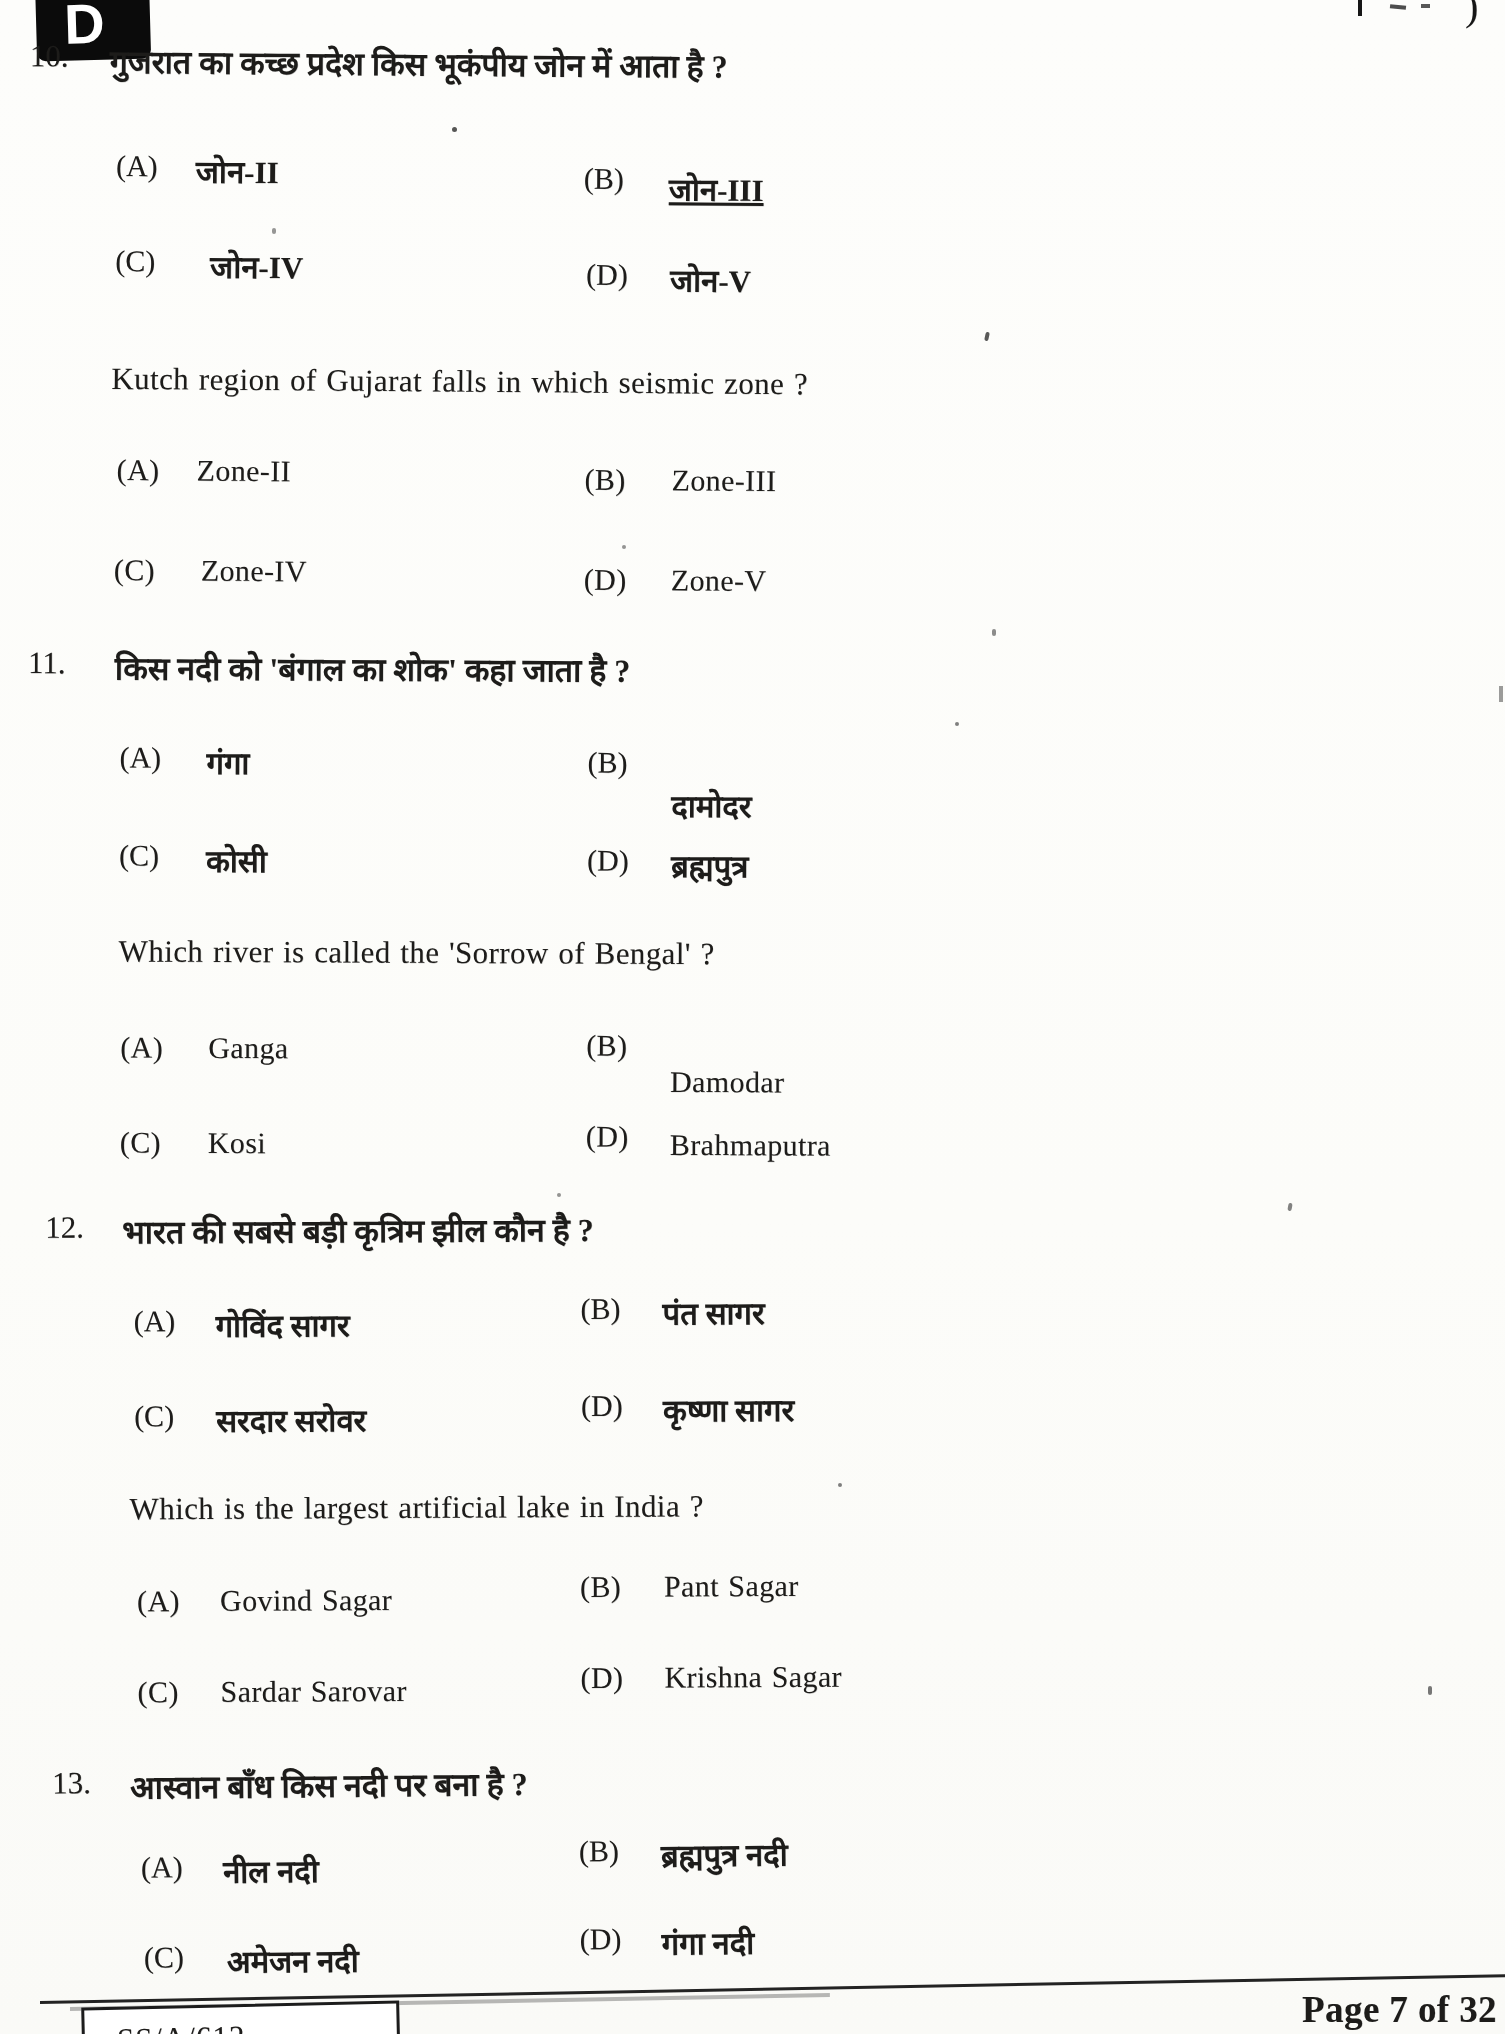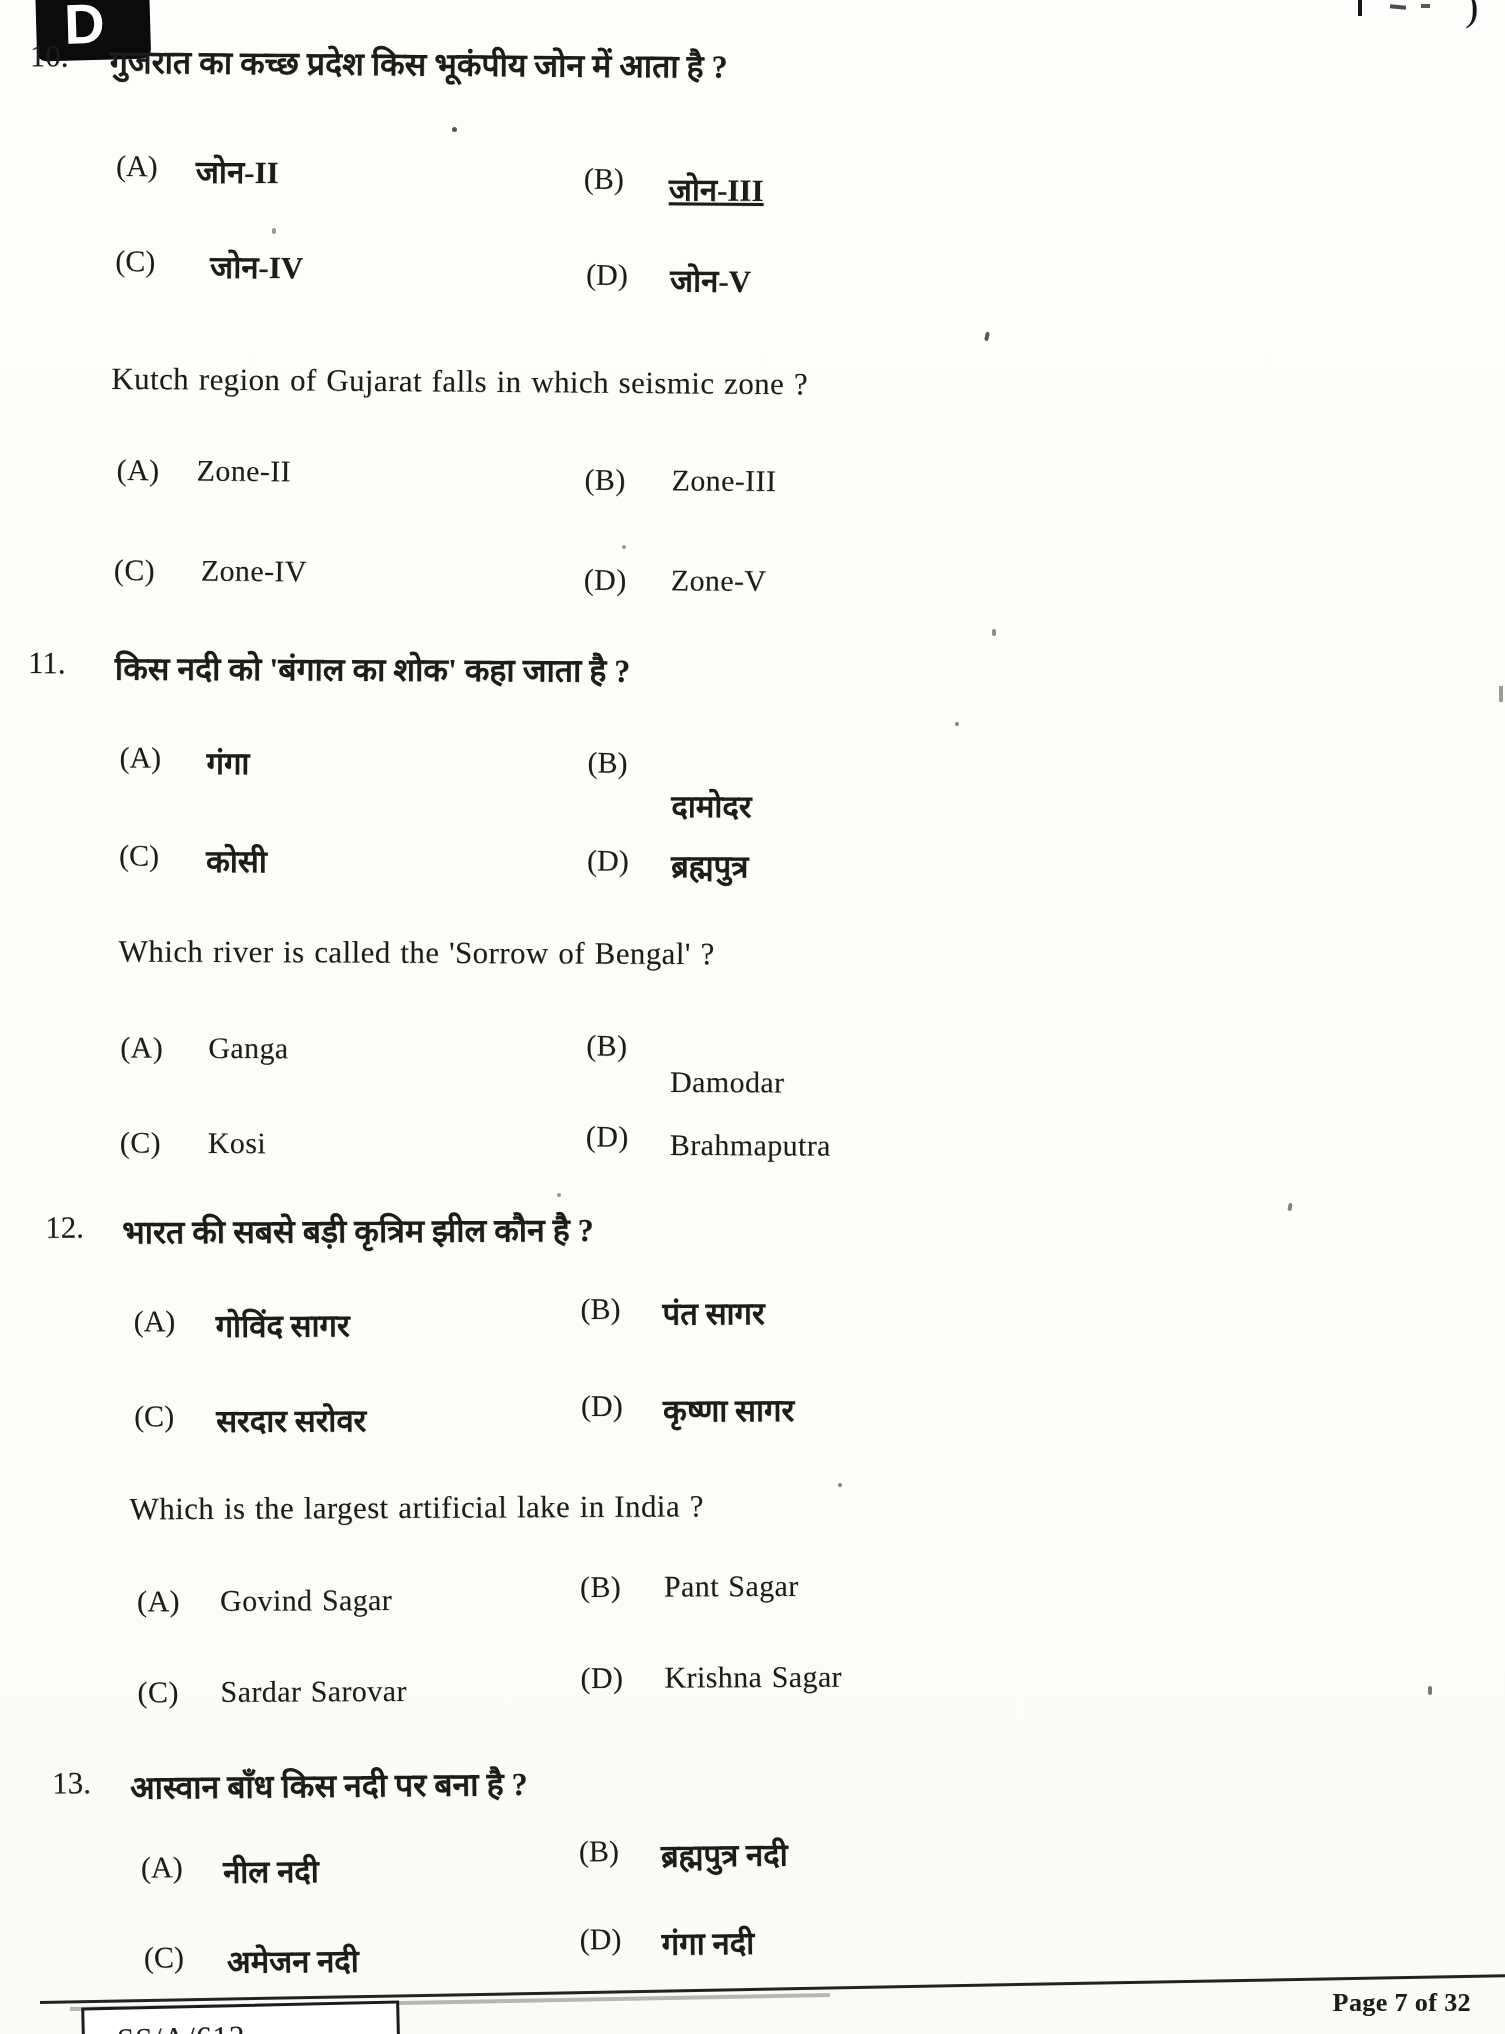--- a/index.html
+++ b/index.html
@@ -50,21 +50,21 @@
     transform:rotate(-1.05deg);transform-origin:left center;
   }
   .code-box{
     position:absolute;left:82px;top:2004px;width:312px;height:70px;
     border:3px solid #1c1c1c;background:#fff;transform:rotate(-1.3deg);
   }
   .code-text{
     position:absolute;left:32px;top:12px;font-size:31px;letter-spacing:1px;white-space:nowrap;
   }
   .page-label{
-    position:absolute;right:34px;top:1988px;font-size:26px;font-weight:600;
+    position:absolute;right:8px;top:1988px;font-size:37px;font-weight:600;
     letter-spacing:.4px;white-space:nowrap;
   }
 </style>
 </head>
 <body>
 
 <div class="page">
 
   <div class="series-box">
     <span class="series-letter">D</span>

